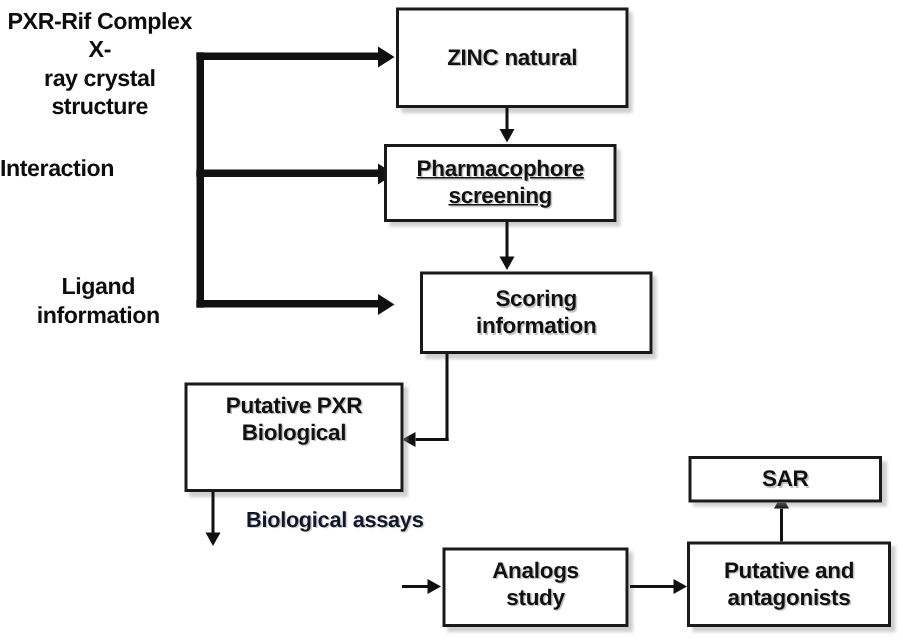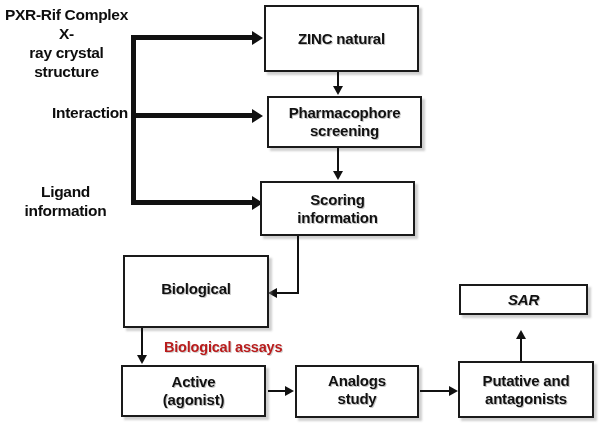--- a/index.html
+++ b/index.html
@@ -47,26 +47,26 @@
   .plain-label {
     position: absolute;
     color: #0d0d0d;
     font-family: "Liberation Sans", sans-serif;
     font-weight: bold;
     font-size: 15.5px;
     line-height: 1.22;
     letter-spacing: -0.3px;
     white-space: pre-line;
   }
-  .plain-label.right  { text-align: right; }
+  .plain-label.right  { }
   .plain-label.center { text-align: center; }
 
   .edge-label {
     position: absolute;
-    color: #b91c1c;
+    color: #0f172a;
     font-family: "Liberation Sans", sans-serif;
     font-weight: bold;
     font-size: 14.5px;
     letter-spacing: -0.2px;
     text-shadow: 1px 1px 0 rgba(150,150,150,0.45);
     white-space: nowrap;
   }
 
   
   .ln {
@@ -132,64 +132,61 @@
   <div class="ln thick-h" style="left:131px; top:113px; width:122px;"></div>
   <div class="ah right-big" style="left:252px; top:108.5px;"></div>
 
   <div class="ln thick-h" style="left:131px; top:200px; width:122px;"></div>
   <div class="ah right-big" style="left:252px; top:195.5px;"></div>
 
   <div class="node" style="left:264px; top:5px; width:155px; height:67px;">
     <span class="label"><span>ZINC natural</span><br></span>
   </div>
 
-  <div class="node" style="left:267px; top:96px; width:155px; height:52px;">
+  <div class="node" style="left:256px; top:96px; width:155px; height:52px;text-decoration:underline;">
     <span class="label"><span>Pharmacophore</span><br><span>screening</span></span>
   </div>
 
-  <div class="node" style="left:260px; top:181px; width:155px; height:55px;">
+  <div class="node" style="left:280px; top:181px; width:155px; height:55px;">
     <span class="label"><span>Scoring</span><br><span>information</span></span>
   </div>
 
   <div class="ln thin-v" style="left:337px; top:72px; height:15px;"></div>
   <div class="ah down-small" style="left:333px; top:86px;"></div>
 
   <div class="ln thin-v" style="left:337px; top:148px; height:24px;"></div>
   <div class="ah down-small" style="left:333px; top:171px;"></div>
 
   <div class="ln thin-v" style="left:297px; top:236px; height:58px;"></div>
   <div class="ln thin-h" style="left:277px; top:292px; width:22px;"></div>
   <div class="ah left-small" style="left:268px; top:288px;"></div>
 
   <div class="node top-text" style="left:123px; top:255px; width:146px; height:73px;">
-    <span class="label"><br><span>Biological</span></span>
+    <span class="label"><span>Putative PXR</span><br><span>Biological</span></span>
   </div>
 
   <div class="ln thin-v" style="left:141px; top:328px; height:28px;"></div>
   <div class="ah down-small" style="left:137px; top:355px;"></div>
   <div class="edge-label" style="left:164px; top:339px;">Biological assays</div>
 
-  <div class="node" style="left:121px; top:365px; width:145px; height:52px;">
-    <span class="label"><span>Active</span><br><span>(agonist)</span></span>
-  </div>
 
   <div class="ln thin-h" style="left:268px; top:390px; width:18px;"></div>
   <div class="ah right-small" style="left:285px; top:386px;"></div>
 
   <div class="node top-text" style="left:295px; top:365px; width:124px; height:53px;">
     <span class="label">Analogs study</span>
   </div>
 
   <div class="ln thin-h" style="left:420px; top:390px; width:30px;"></div>
   <div class="ah right-small" style="left:449px; top:386px;"></div>
 
   <div class="node" style="left:458px; top:361px; width:136px; height:57px;">
     <span class="label"><span>Putative and</span><br><span>antagonists</span></span>
   </div>
 
   <div class="ln thin-v" style="left:520px; top:339px; height:22px;"></div>
   <div class="ah up-small" style="left:516px; top:330px;"></div>
 
-  <div class="node" style="left:459px; top:284px; width:129px; height:31px;font-style:italic;">
+  <div class="node" style="left:459px; top:304px; width:129px; height:31px;">
     <span class="label">SAR</span>
   </div>
 
 </div>
 
 </body></html>

